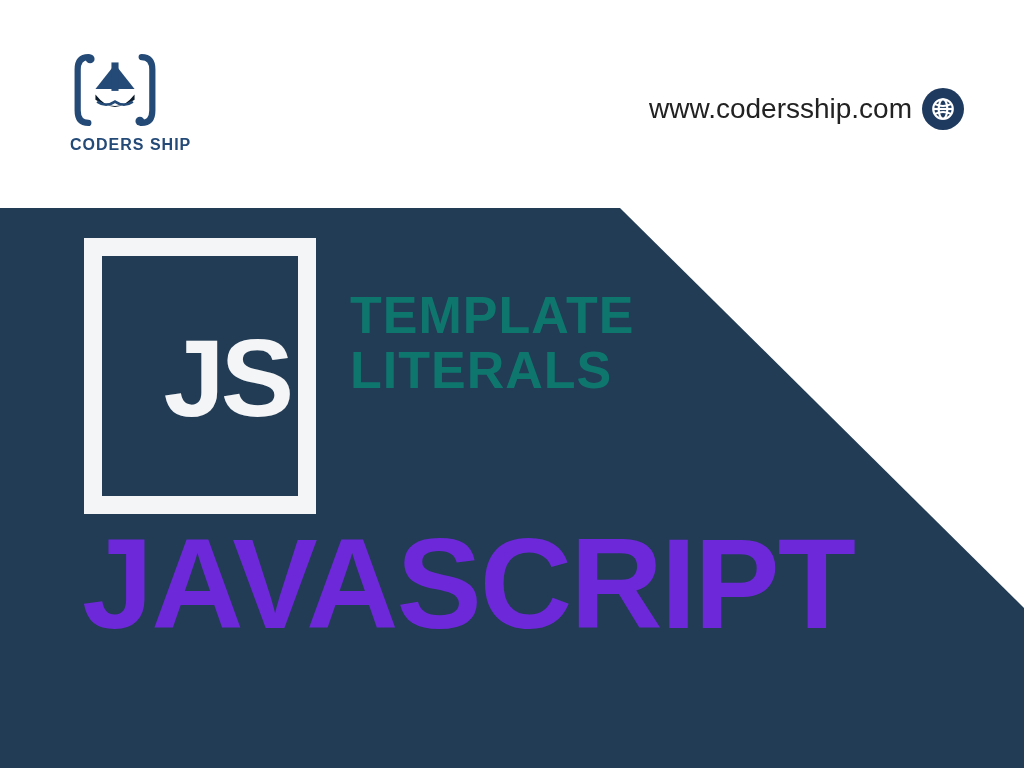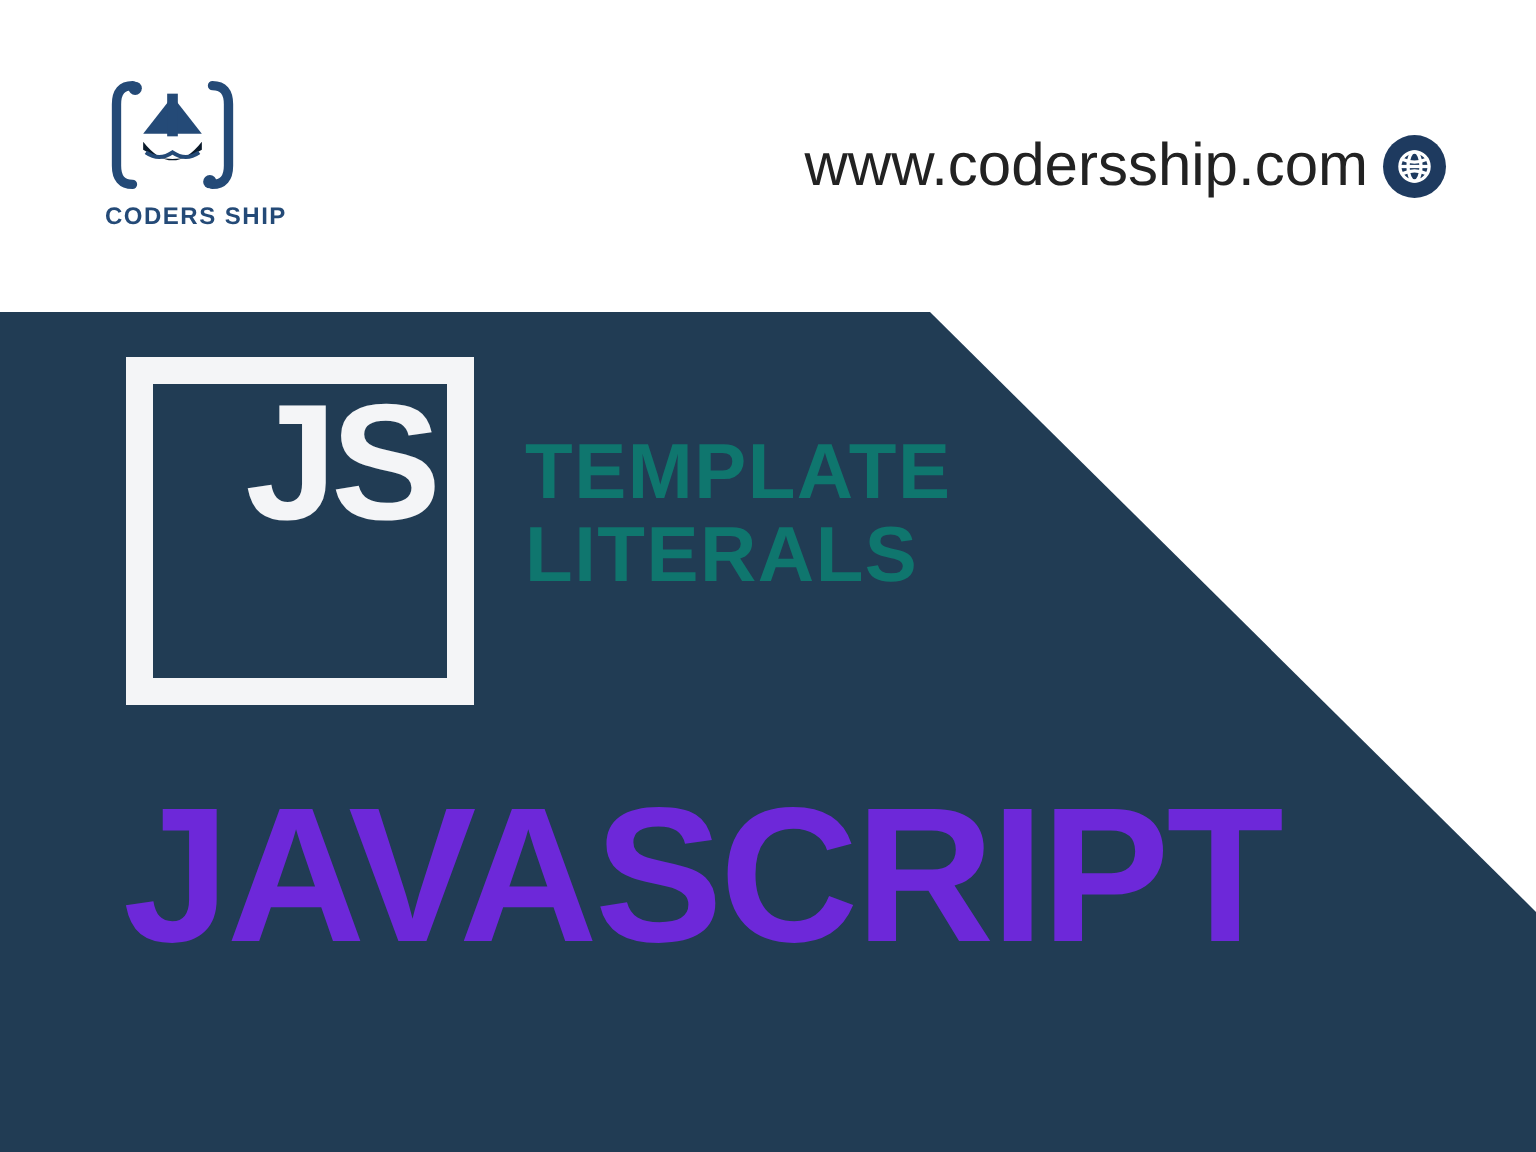--- a/index.html
+++ b/index.html
@@ -6,44 +6,44 @@
   html, body { width: 1024px; height: 768px; overflow: hidden; font-family: Arial, Helvetica, sans-serif; background: #fff; }
   .canvas { position: relative; width: 1024px; height: 768px; background: #ffffff; }
 
   
   .logo-block { position: absolute; top: 50px; left: 70px; display: flex; flex-direction: column; }
   .logo-icon { width: 90px; height: 80px; position: relative; }
   .logo-text { margin-top: 6px; font-size: 16px; font-weight: 700; color: #244a77; letter-spacing: 1px; }
 
   
   .url-block { position: absolute; top: 88px; right: 60px; display: flex; align-items: center; gap: 10px; }
-  .url-text { font-size: 40px; color: #222; }
+  .url-text { font-size: 28px; color: #222; }
   .globe-badge { width: 42px; height: 42px; border-radius: 50%; background: #1e3a5f; display: flex; align-items: center; justify-content: center; }
 
   
   .banner {
     position: absolute;
     left: 0;
     bottom: 0;
     width: 1024px;
     height: 560px;
     background: #213c54;
     clip-path: polygon(0 0, 620px 0, 1024px 400px, 1024px 100%, 0 100%);
   }
 
   
   .js-badge {
     position: absolute;
     left: 84px;
     top: 238px;
     width: 232px;
-    height: 232px;
+    height: 276px;
     border: 18px solid #f4f5f7;
     display: flex;
-    align-items: flex-start;
+    align-items: center;
     justify-content: flex-end;
     padding: 6px 8px 2px 6px;
   }
   .js-badge span {
     font-size: 110px;
     line-height: 0.85;
     font-weight: 800;
     color: #f4f5f7;
     letter-spacing: -4px;
   }

